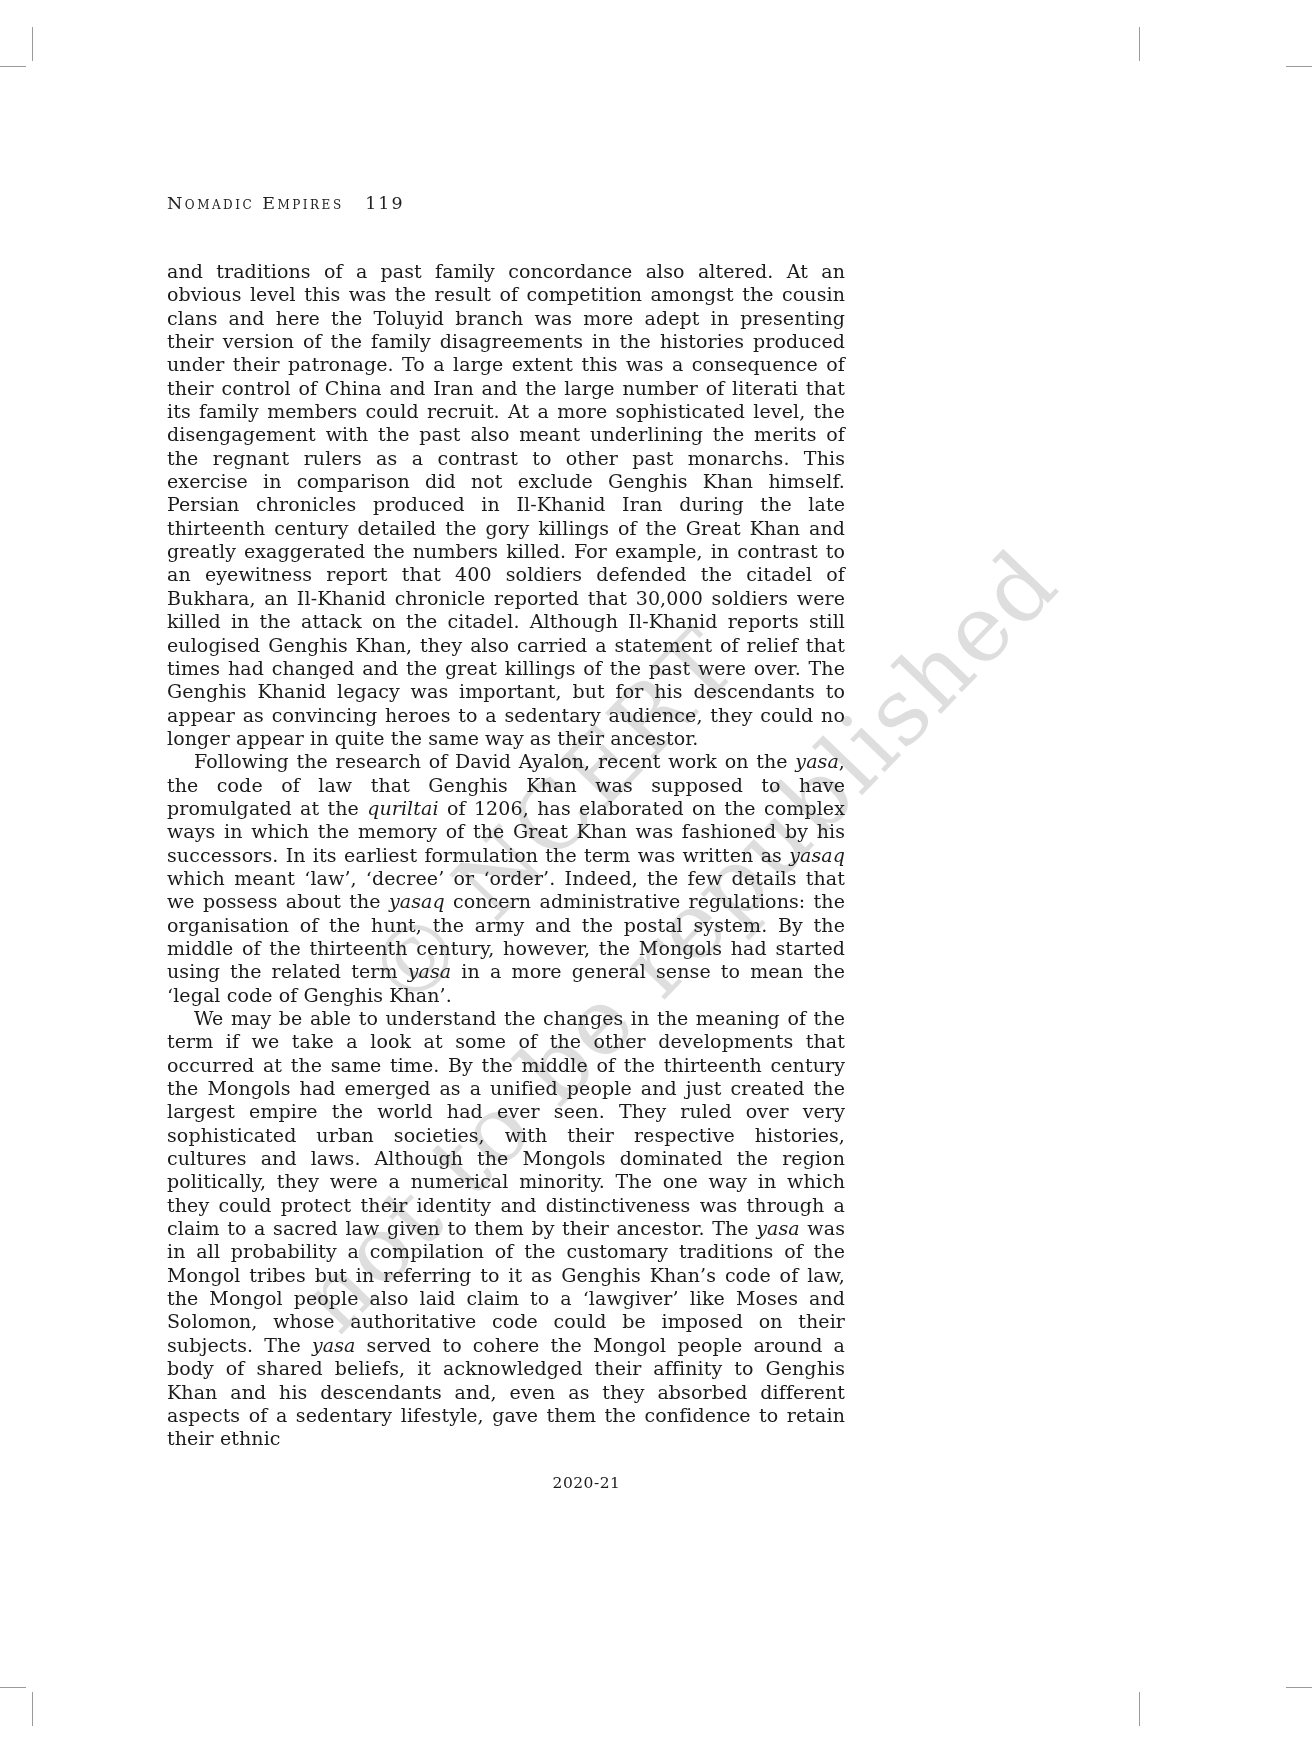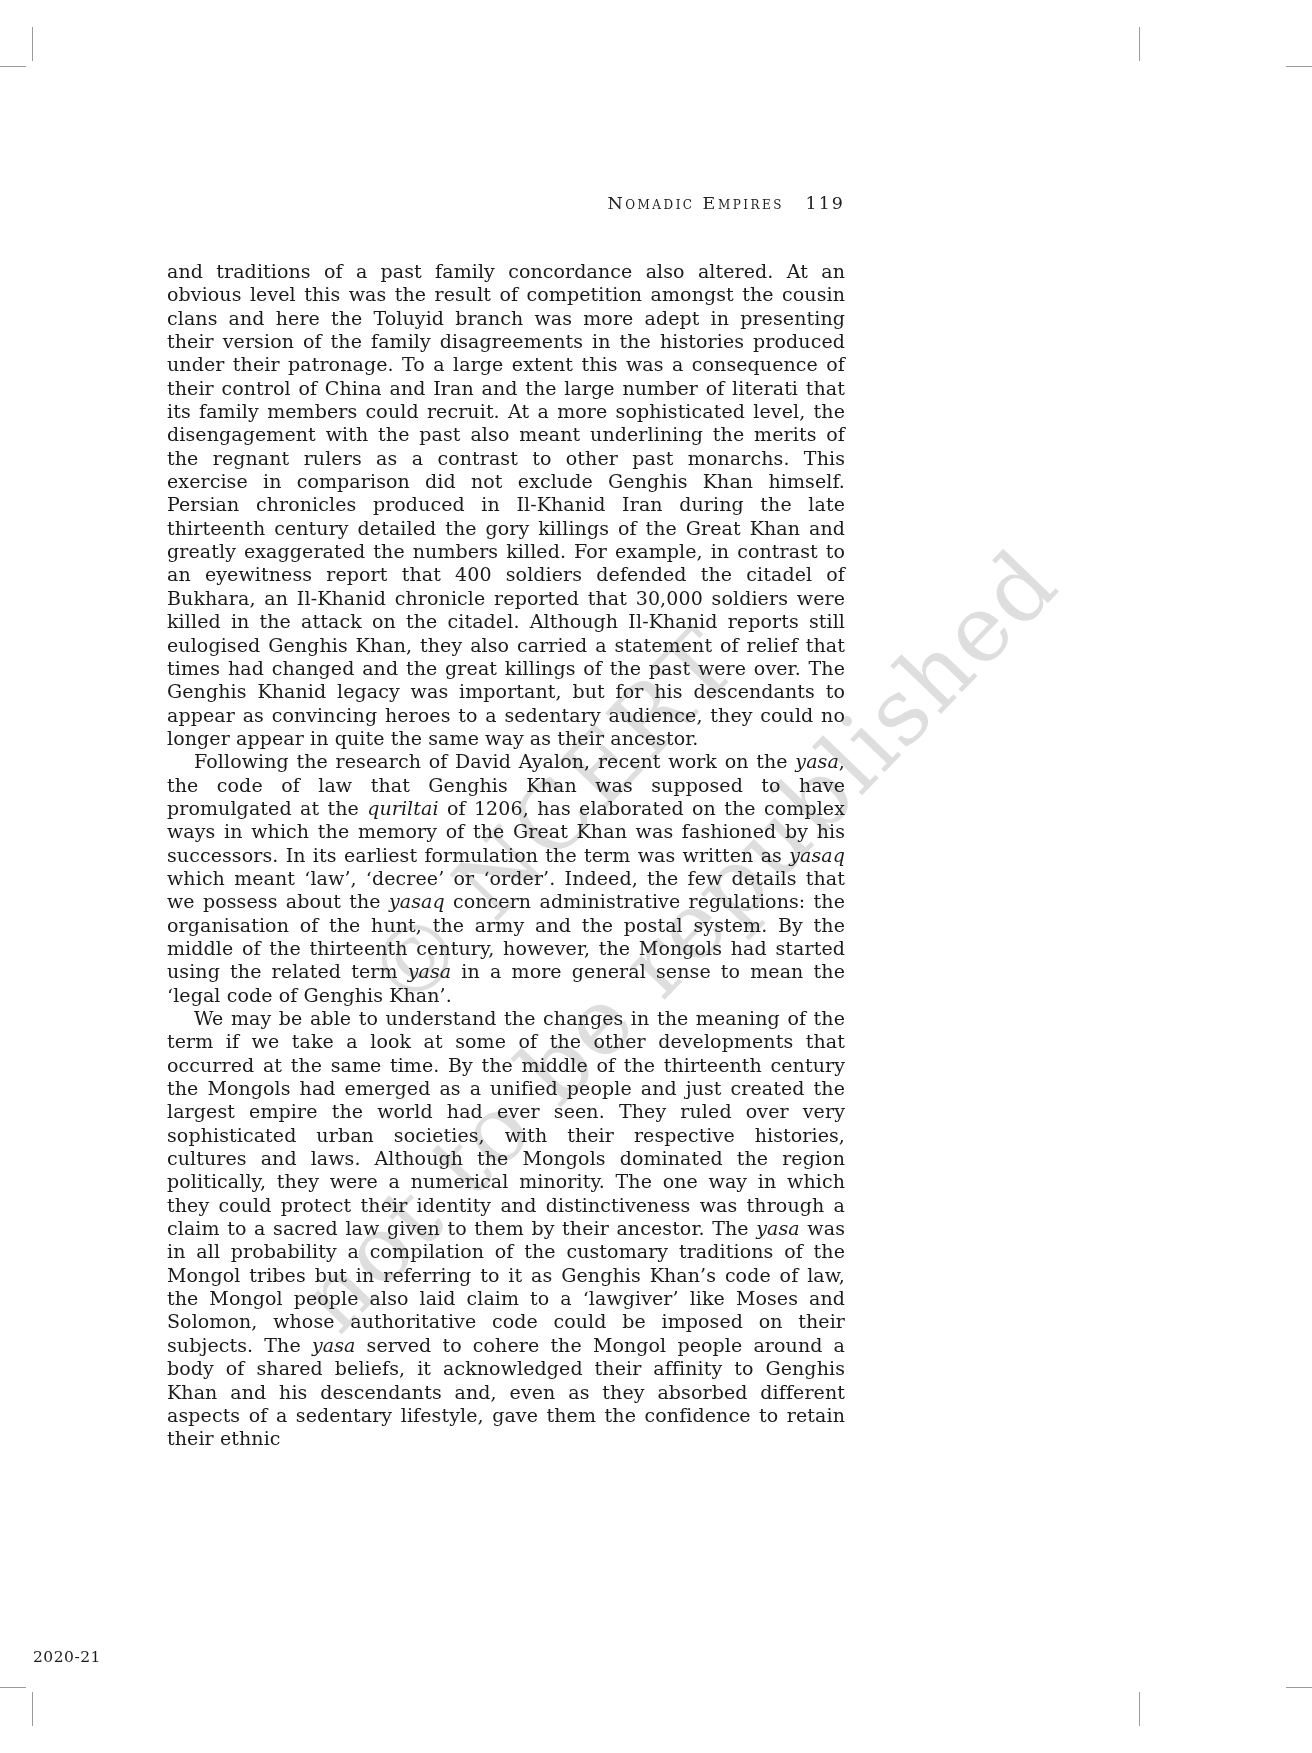--- a/index.html
+++ b/index.html
@@ -37,21 +37,20 @@
     pointer-events: none;
     font-family: "DejaVu Serif", serif;
   }
 
   
   .running-head {
     position: absolute;
     left: 167px;
     top: 193px;
     width: 678px;
-    text-align: right;
     font-size: 17.5px;
     color: #222222;
     z-index: 2;
   }
   .running-title {
     font-variant: small-caps;
     letter-spacing: 2.5px;
   }
   .running-page {
     margin-left: 16px;
@@ -74,23 +73,23 @@
     letter-spacing: 0.1px;
     color: #1b1b1b;
   }
   p.para.indent { text-indent: 27px; }
   p.para i { }
 
   
   .footer {
     position: absolute;
     left: 33px;
-    top: 1648px;
+    top: 1474px;
     width: 1107px;
-    text-align: left;
+    text-align: center;
     font-size: 15.5px;
     letter-spacing: 0.5px;
     color: #1b1b1b;
     z-index: 2;
   }
 </style>
 </head>
 <body>
 
 <div class="sheet">

